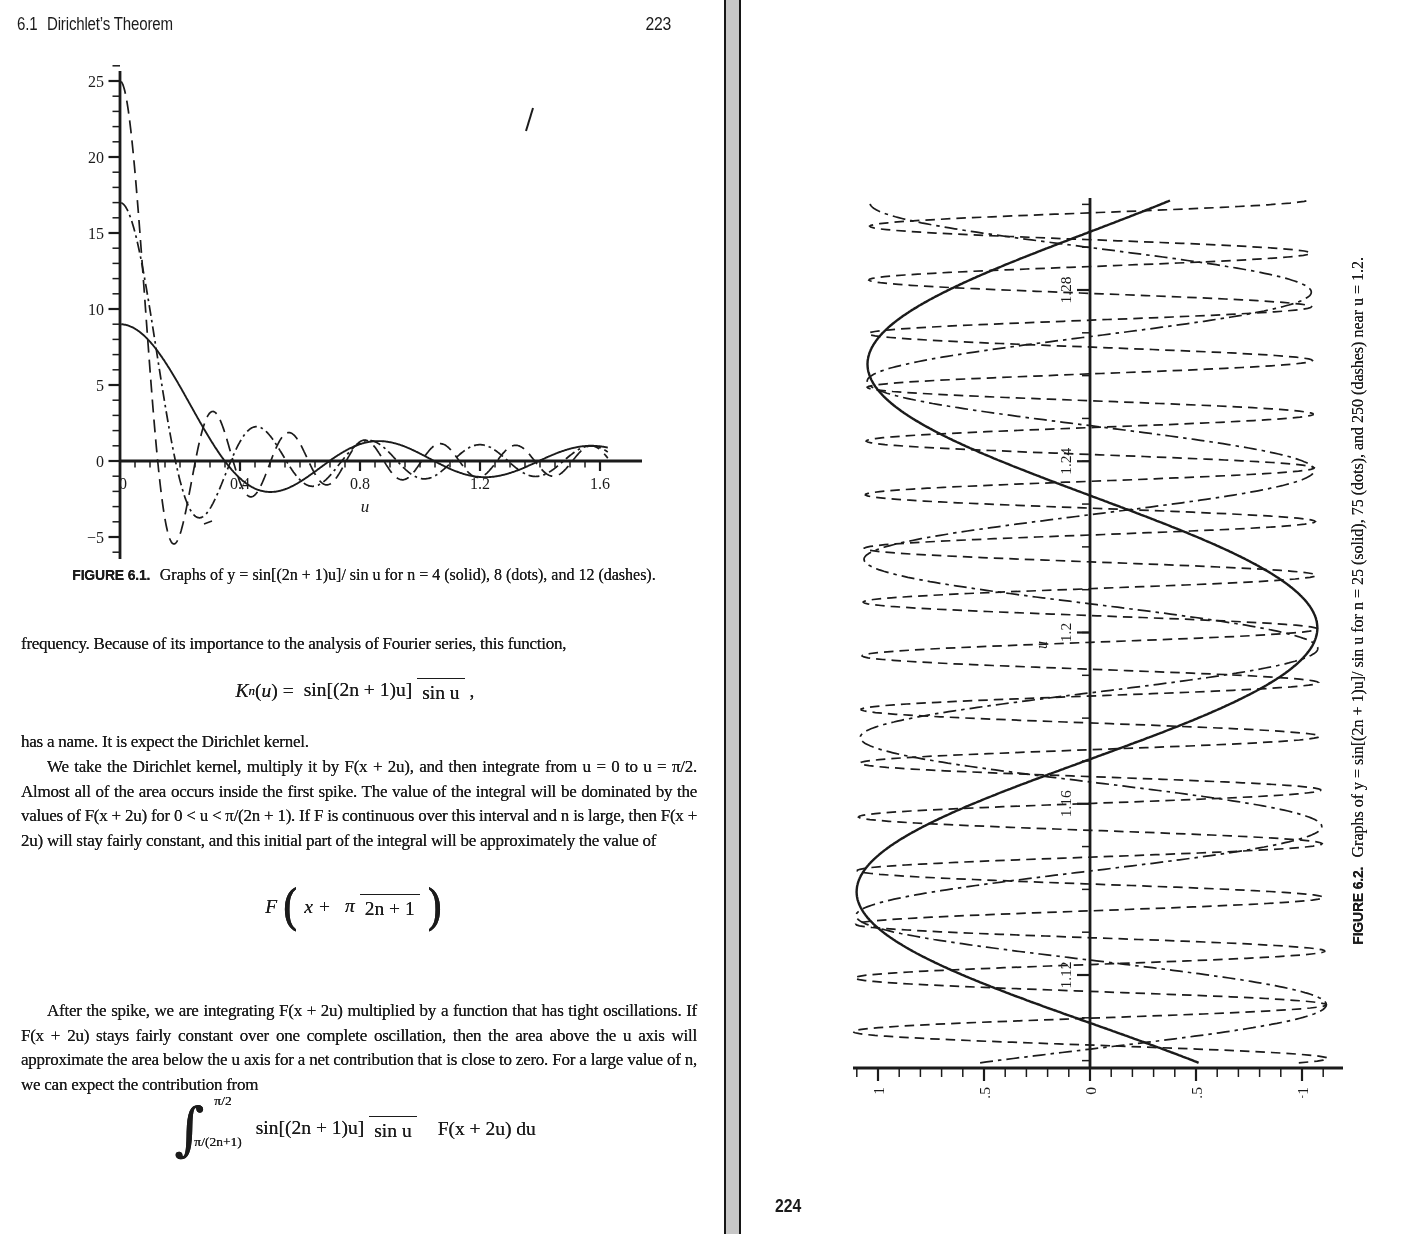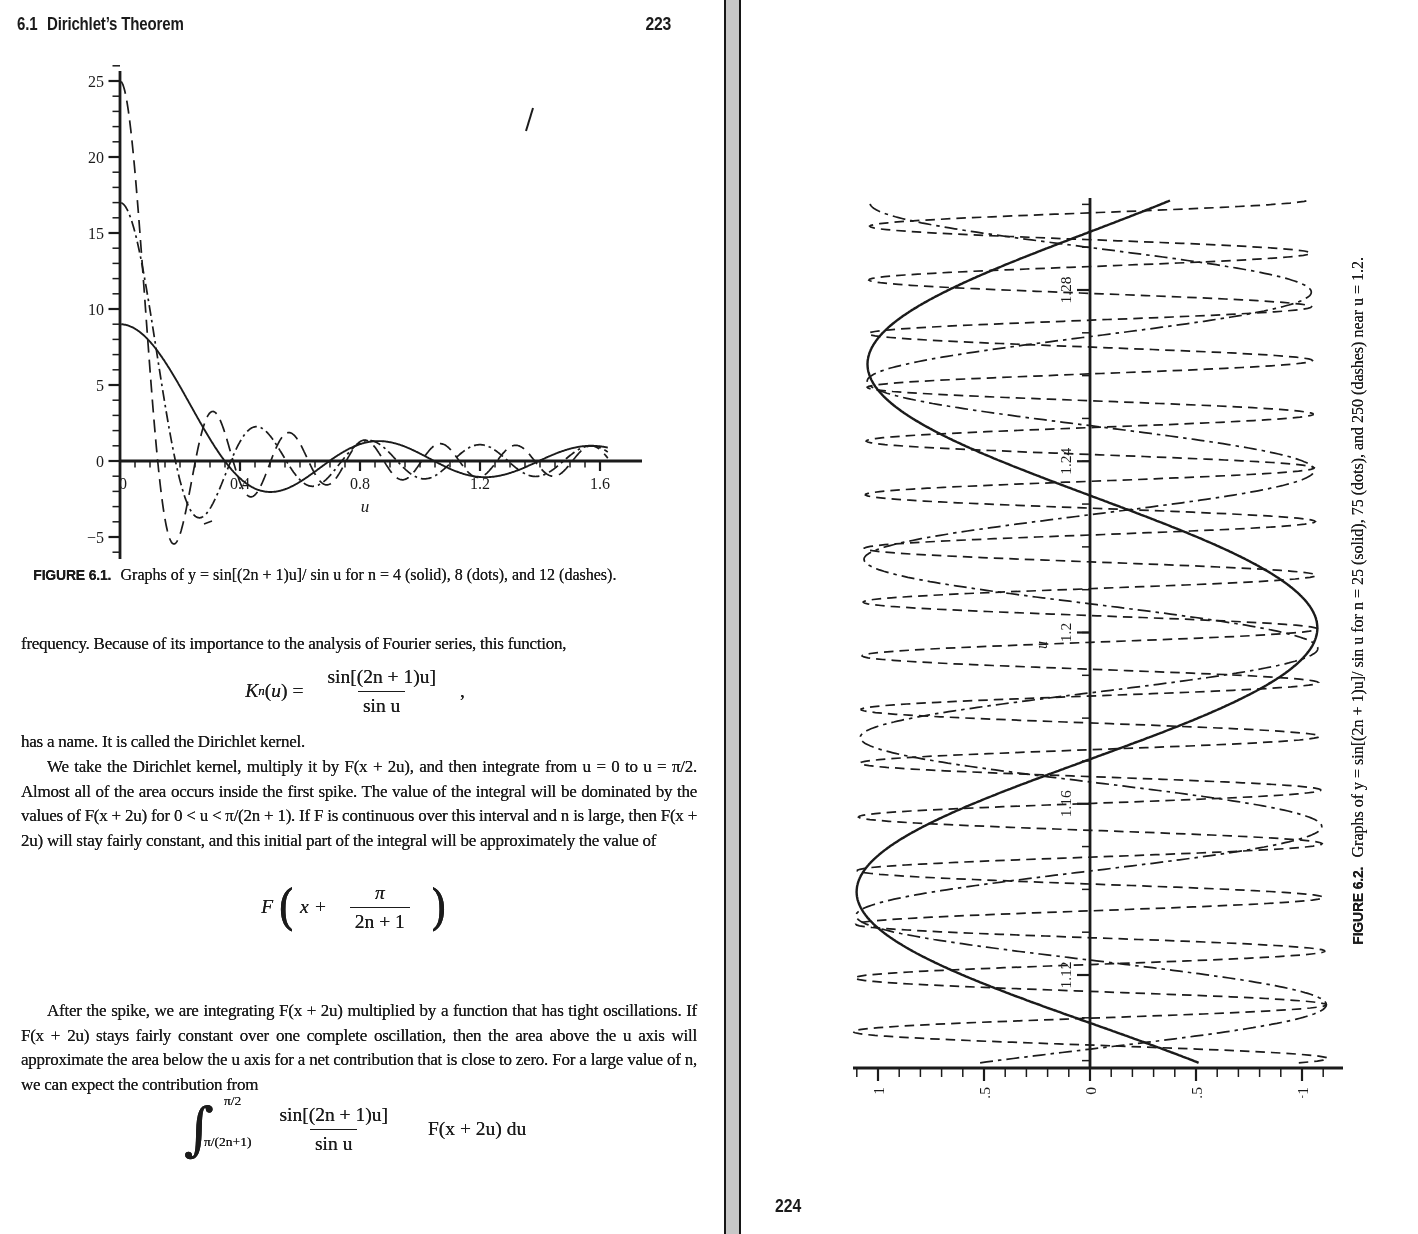--- a/index.html
+++ b/index.html
@@ -7,43 +7,43 @@
     width:1418px;height:1234px;position:relative;background:#ffffff;
     font-family:"Liberation Serif",serif;color:#1b1b1b;overflow:hidden;
   }
   .page{position:absolute;top:0;height:1234px;background:#fff}
   .page-left{left:0;width:724px}
   .page-right{left:741px;width:677px}
   .gutter{position:absolute;left:724px;top:0;width:17px;height:1234px;
     background:#c7c7c7;border-left:2px solid #161616;border-right:2px solid #161616;box-sizing:border-box}
 
   .running-head{position:absolute;top:14px;left:17px;width:690px;height:24px;
-    font-family:"Liberation Sans",sans-serif;font-weight:bold;font-size:17.5px;letter-spacing:-0.2px}
+    font-family:"Liberation Sans",sans-serif;font-weight:normal;font-size:17.5px;letter-spacing:-0.2px}
   .cond{display:inline-block;transform:scaleX(.86);transform-origin:left}
   .head-title{margin-left:6px}
   .folio-left{position:absolute;right:34px;top:0;transform:scaleX(.9)}
 
   .body-par{position:absolute;left:17px;width:676px;margin:4px;font-size:17px;line-height:24.6px;
     text-align:justify;letter-spacing:-0.25px;text-shadow:0 0 .45px currentColor}
   .indent{text-indent:26px}
   .p1{top:628px}.p2{top:726px}.p3{top:751px}.p4{top:939px}.p5{top:995px}
   .bold{font-weight:normal}
 
   .caption{position:absolute;font-size:16px;text-shadow:0 0 .4px currentColor}
-  .cap1{top:566px;left:29px;width:644px;text-align:left}
+  .cap1{top:566px;left:40px;width:644px;text-align:center}
   .cap-label{font-family:"Liberation Sans",sans-serif;font-weight:bold;font-size:15.5px;
     display:inline-block;transform:scaleX(.9);transform-origin:center;letter-spacing:-0.2px;margin-right:1px}
 
   .formula{position:absolute;left:17px;width:676px;display:flex;justify-content:center;align-items:center;
     font-size:19.5px;text-shadow:0 0 .4px currentColor}
   .f-kernel{top:662px;height:58px}
   .f-big{top:874px;height:66px}
   .f-int{top:1086px;height:86px}
   .it{font-style:italic}
-  .frac{display:inline-flex;flex-direction:column;align-items:center;margin:0 19px;vertical-align:middle}
+  .frac{display:inline-flex;flex-direction:row;align-items:center;margin:0 5px;vertical-align:middle}
   .frac .num{padding:0 5px 3px}
   .frac .den{border-top:1.7px solid #1b1b1b;padding:3px 5px 0}
   sub.vsub{font-size:13px;font-style:italic;vertical-align:-5px}
   .bigparen{font-size:46px;font-weight:400;line-height:1;transform:scaleY(1.04);margin:0 1px;font-family:"DejaVu Serif",serif}
   .int-sign{font-size:58px;line-height:.9;font-family:"DejaVu Serif",serif;margin-right:0}
   .int-lims{display:inline-flex;flex-direction:column;justify-content:space-between;height:74px;font-size:13.5px;margin-right:4px}
   .ulim{margin-left:10px;margin-top:1px}
   .llim{margin-left:-10px;margin-bottom:16px}
   .int-tail{margin-left:16px}
 
@@ -169,21 +169,21 @@
       <span>(</span>
       <span class="it">u</span>
       <span>) =</span>
     <span class="frac">
         <span class="num">sin[(2n + 1)u]</span>
         <span class="den">sin u</span>
       </span>
     <span>,</span>
   </div>
 
-  <p class="body-par p2"><span>has a name. It is called the </span><span class="bold">Dirichlet kernel</span><span>.</span></p>
+  <p class="body-par p2"><span>has a name. It is expect the </span><span class="bold">Dirichlet kernel</span><span>.</span></p>
 
   <p class="body-par p3 indent">We take the Dirichlet kernel, multiply it by F(x + 2u), and then integrate from u = 0 to u = π/2. Almost all of the area occurs inside the first spike. The value of the integral will be dominated by the values of F(x + 2u) for 0 &lt; u &lt; π/(2n + 1). If F is continuous over this interval and n is large, then F(x + 2u) will stay fairly constant, and this initial part of the integral will be approximately the value of</p>
 
   <div class="formula f-big">
     <span class="it" style="margin-right:3px">F</span>
     <span class="bigparen">(</span>
     <span class="it" style="margin:0 4px">x +</span>
     <span class="frac">
         <span class="num it">π</span>
         <span class="den">2n + 1</span>

